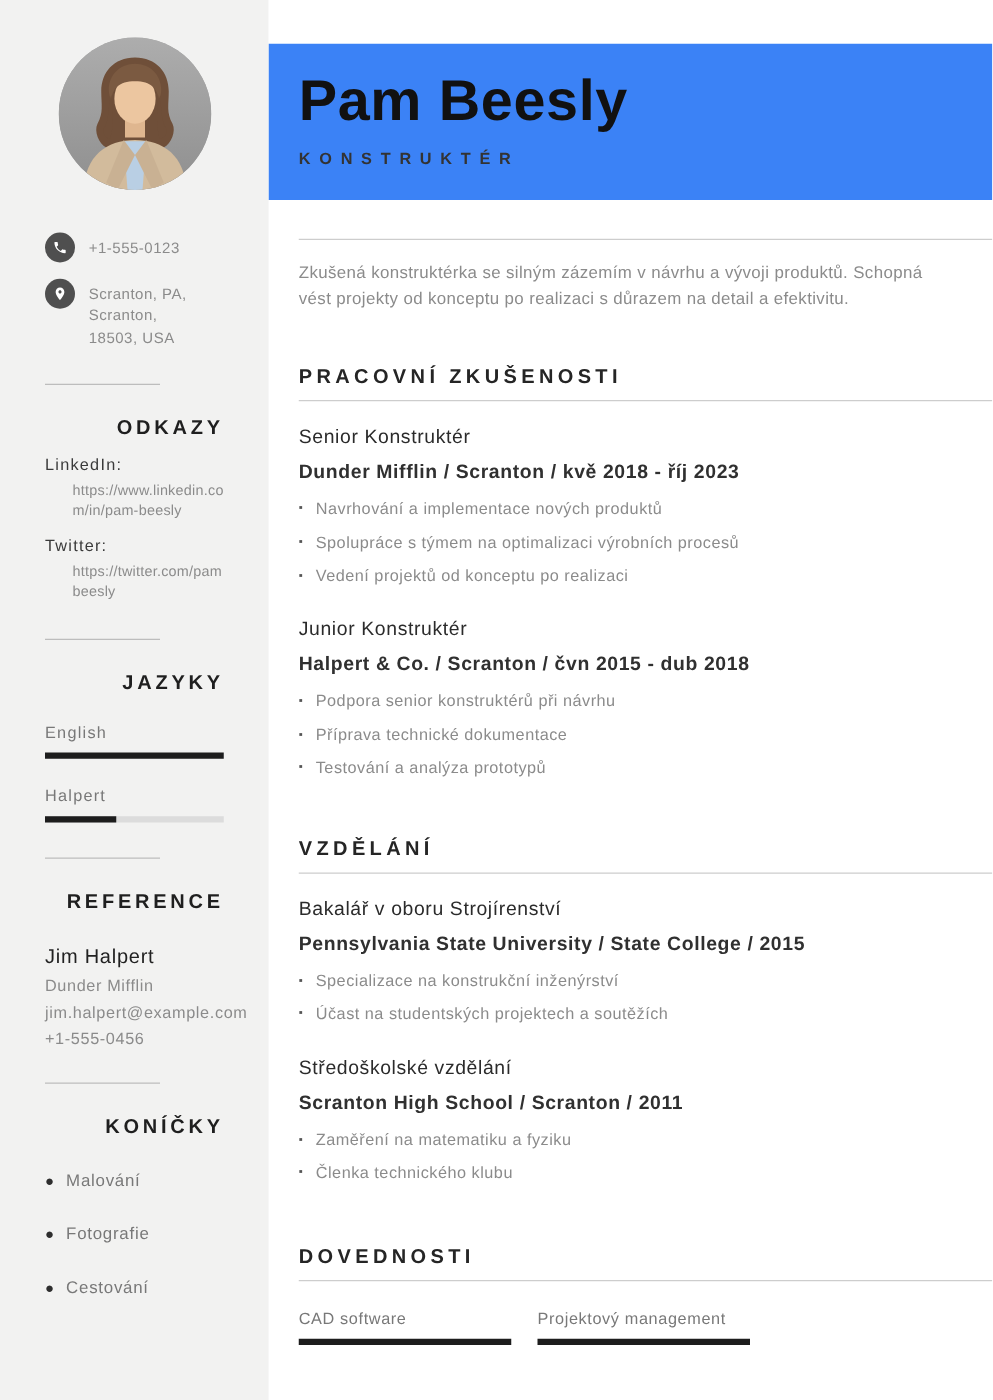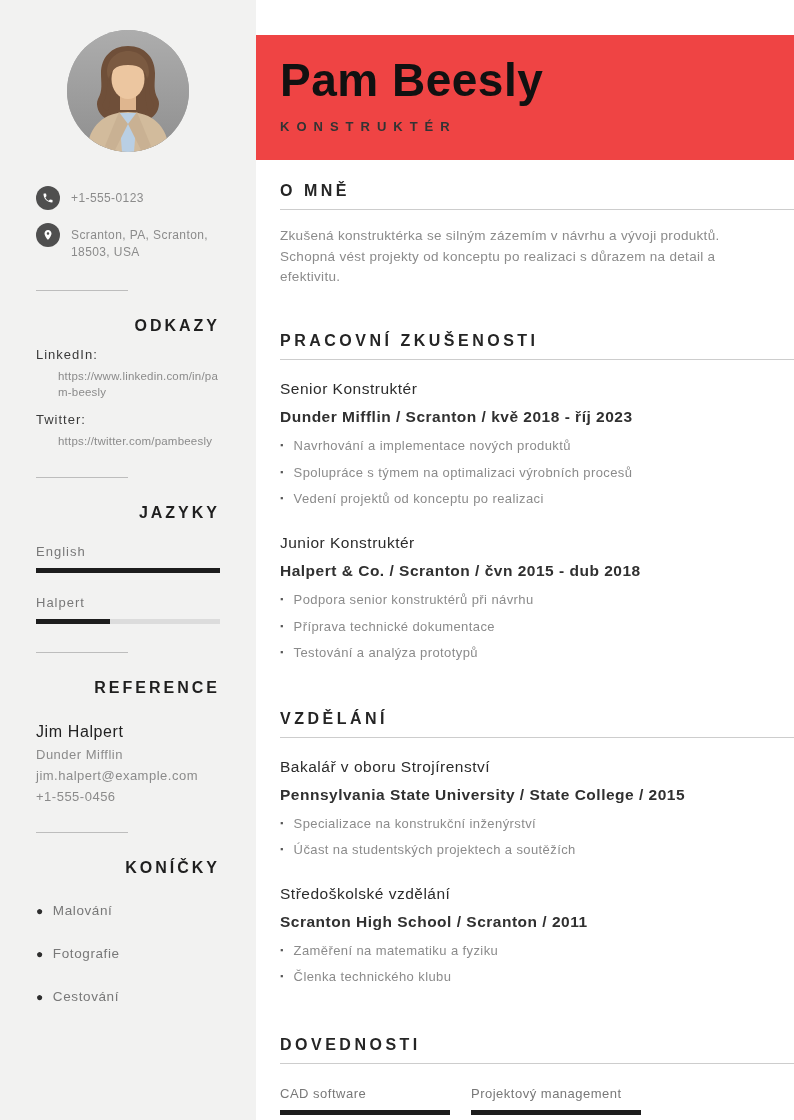--- a/index.html
+++ b/index.html
@@ -1,21 +1,21 @@
 <!DOCTYPE html>
 <html><head>
 <meta charset="utf-8">
 <style>
   * { margin:0; padding:0; box-sizing:border-box; }
   html,body { background:#ffffff; }
   body { font-family:"Liberation Sans", sans-serif; }
   .page { position:relative; width:794px; height:1120px; background:#ffffff; overflow:hidden; display:flex; margin:0 auto; }
 
   
-  .sidebar { width:256px; flex-shrink:0; background:#f2f2f1; padding:30px 36px 0 36px; }
+  .sidebar { width:215px; flex-shrink:0; background:#f2f2f1; padding:30px 36px 0 36px; }
   .photo-wrap { width:122px; height:122px; border-radius:50%; overflow:hidden; margin:0 auto; background:#a0a0a0; }
   .photo-wrap svg { display:block; }
 
   .contact { margin-top:34px; }
   .contact-row { display:flex; align-items:flex-start; margin-bottom:13px; }
   .cicon { width:24px; height:24px; border-radius:50%; background:#4f4f4f; display:flex; align-items:center; justify-content:center; flex-shrink:0; margin-right:11px; }
   .ctext { font-size:12px; color:#8b8b8b; line-height:1.45; padding-top:4px; letter-spacing:0.4px; }
 
   .sdivider { height:1px; background:#bdbdbd; width:92px; margin-top:28px; }
 
@@ -31,21 +31,21 @@
 
   .ref-name { margin-top:26px; font-size:16px; color:#222222; font-weight:500; letter-spacing:0.6px; }
   .ref-line { margin-top:6px; font-size:13px; color:#8b8b8b; letter-spacing:0.5px; }
 
   .hobby { margin-top:26px; font-size:13.5px; color:#787878; letter-spacing:0.6px; display:flex; }
   .hobby-dot { color:#2e2e2e; margin-right:9px; font-size:12px; line-height:1.4; }
 
   
   .main { flex:1; background:#ffffff; }
   .top-strip { height:35px; background:#ffffff; }
-  .band { background:#ef4444; padding:20px 20px 26px 24px; }
+  .band { background:#3b82f6; padding:20px 20px 26px 24px; }
   .name { font-size:46px; font-weight:800; color:#111111; letter-spacing:0.5px; line-height:1.1; }
   .role { margin-top:13px; font-size:13px; letter-spacing:7px; color:#333333; font-weight:600; }
 
   .content { padding-left:24px; }
   .section { }
   .section-heading { font-size:16px; font-weight:bold; letter-spacing:3.5px; color:#252525; }
   .rule { height:1px; background:#cdcdcd; margin-top:9px; }
 
   .about-text { margin-top:16px; font-size:13.5px; color:#8b8b8b; line-height:1.55; padding-right:32px; letter-spacing:0.3px; }
 
@@ -184,21 +184,20 @@
     <div class="top-strip"></div>
 
     <header class="band">
       <div class="name">Pam Beesly</div>
       <div class="role">KONSTRUKTÉR</div>
     </header>
 
     <div class="content">
 
       <section class="section mt-about">
-        <div class="section-heading">O MNĚ</div>
         <div class="rule"></div>
         <p class="about-text">Zkušená konstruktérka se silným zázemím v návrhu a vývoji produktů. Schopná vést projekty od konceptu po realizaci s důrazem na detail a efektivitu.</p>
       </section>
 
       <section class="section mt-exp">
         <div class="section-heading">PRACOVNÍ ZKUŠENOSTI</div>
         <div class="rule"></div>
 
         <div class="entry">
           <div class="entry-title">Senior Konstruktér</div>

